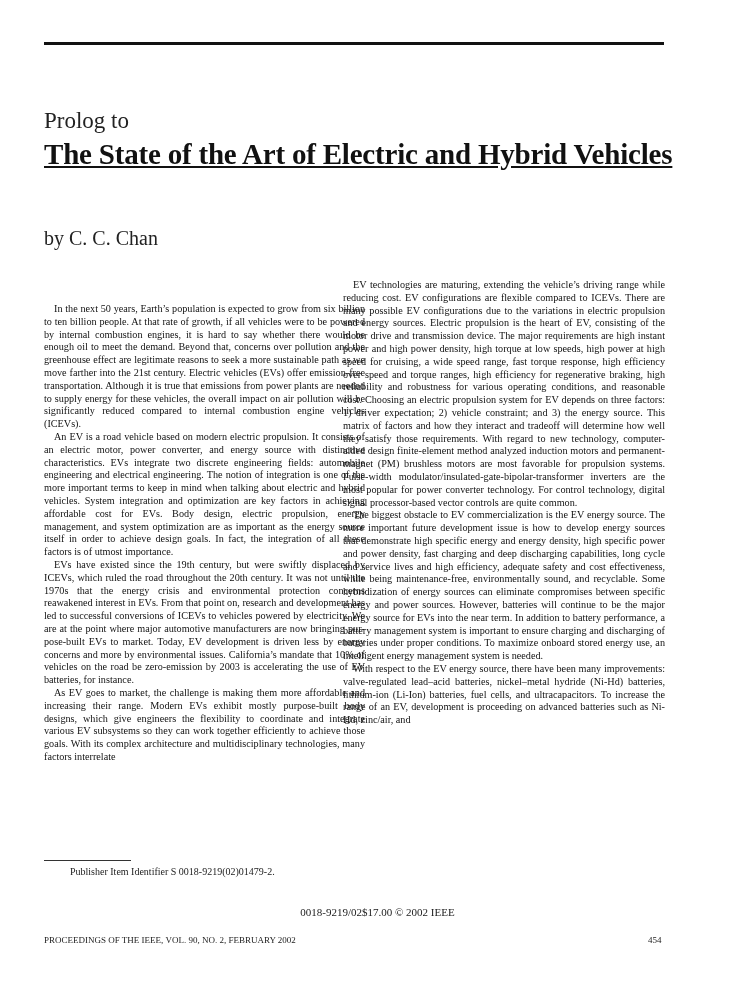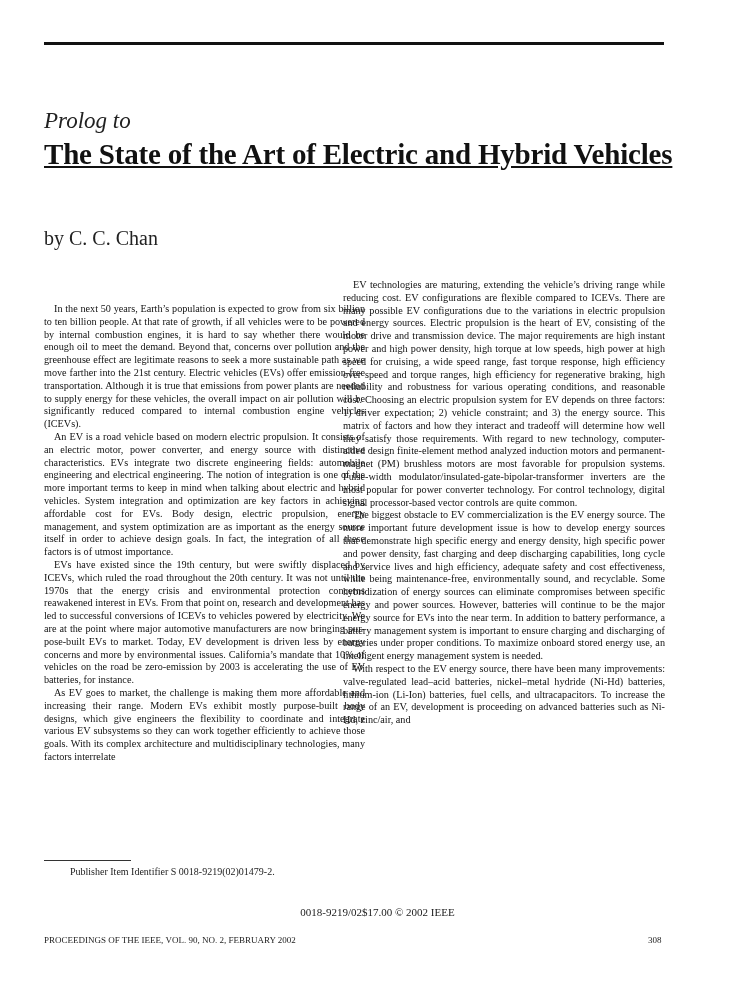--- a/index.html
+++ b/index.html
@@ -5,21 +5,21 @@
   html, body { margin: 0; padding: 0; background: #ffffff; }
   body {
     width: 755px; height: 1000px; position: relative; overflow: hidden;
     font-family: "Liberation Serif", "DejaVu Serif", serif; color: #111;
   }
   .top-rule {
     position: absolute; left: 44px; top: 42px; width: 620px; height: 3px; background: #111;
   }
   .prolog {
     position: absolute; left: 44px; top: 108px;
-    font-style: italic; font-size: 23px; color: #222; text-align: center;
+    font-size: 23px; color: #222; text-align: center;
   }
   .title {
     position: absolute; left: 44px; top: 137px; width: 640px;
     font-weight: bold; font-size: 29px; line-height: 35px; color: #111;
     letter-spacing: -0.2px;
     text-decoration: underline;
   }
   .byline {
     position: absolute; left: 44px; top: 227px;
     font-size: 20px; color: #222;
@@ -71,13 +71,13 @@
   <p>The biggest obstacle to EV commercialization is the EV energy source. The more important future development issue is how to develop energy sources that demonstrate high specific energy and energy density, high specific power and power density, fast charging and deep discharging capabilities, long cycle and service lives and high efficiency, adequate safety and cost effectiveness, while being maintenance-free, environmentally sound, and recyclable. Some hybridization of energy sources can eliminate compromises between specific energy and power sources. However, batteries will continue to be the major energy source for EVs into the near term. In addition to battery performance, a battery management system is important to ensure charging and discharging of batteries under proper conditions. To maximize onboard stored energy use, an intelligent energy management system is needed.</p>
   <p>With respect to the EV energy source, there have been many im­provements: valve-regulated lead–acid batteries, nickel–metal hy­dride (Ni-Hd) batteries, lithium-ion (Li-Ion) batteries, fuel cells, and ultracapacitors. To increase the range of an EV, development is proceeding on advanced batteries such as Ni-Hd, zinc/air, and</p>
 </div>
 
 <div class="footnote-rule"></div>
 <div class="footnote">Publisher Item Identifier S 0018-9219(02)01479-2.</div>
 
 <div class="copyright">0018-9219/02$17.00 © 2002 IEEE</div>
 
 <div class="running-footer">PROCEEDINGS OF THE IEEE, VOL. 90, NO. 2, FEBRUARY 2002</div>
-<div class="page-number">308</div>
+<div class="page-number">454</div>
 
 </body></html>

